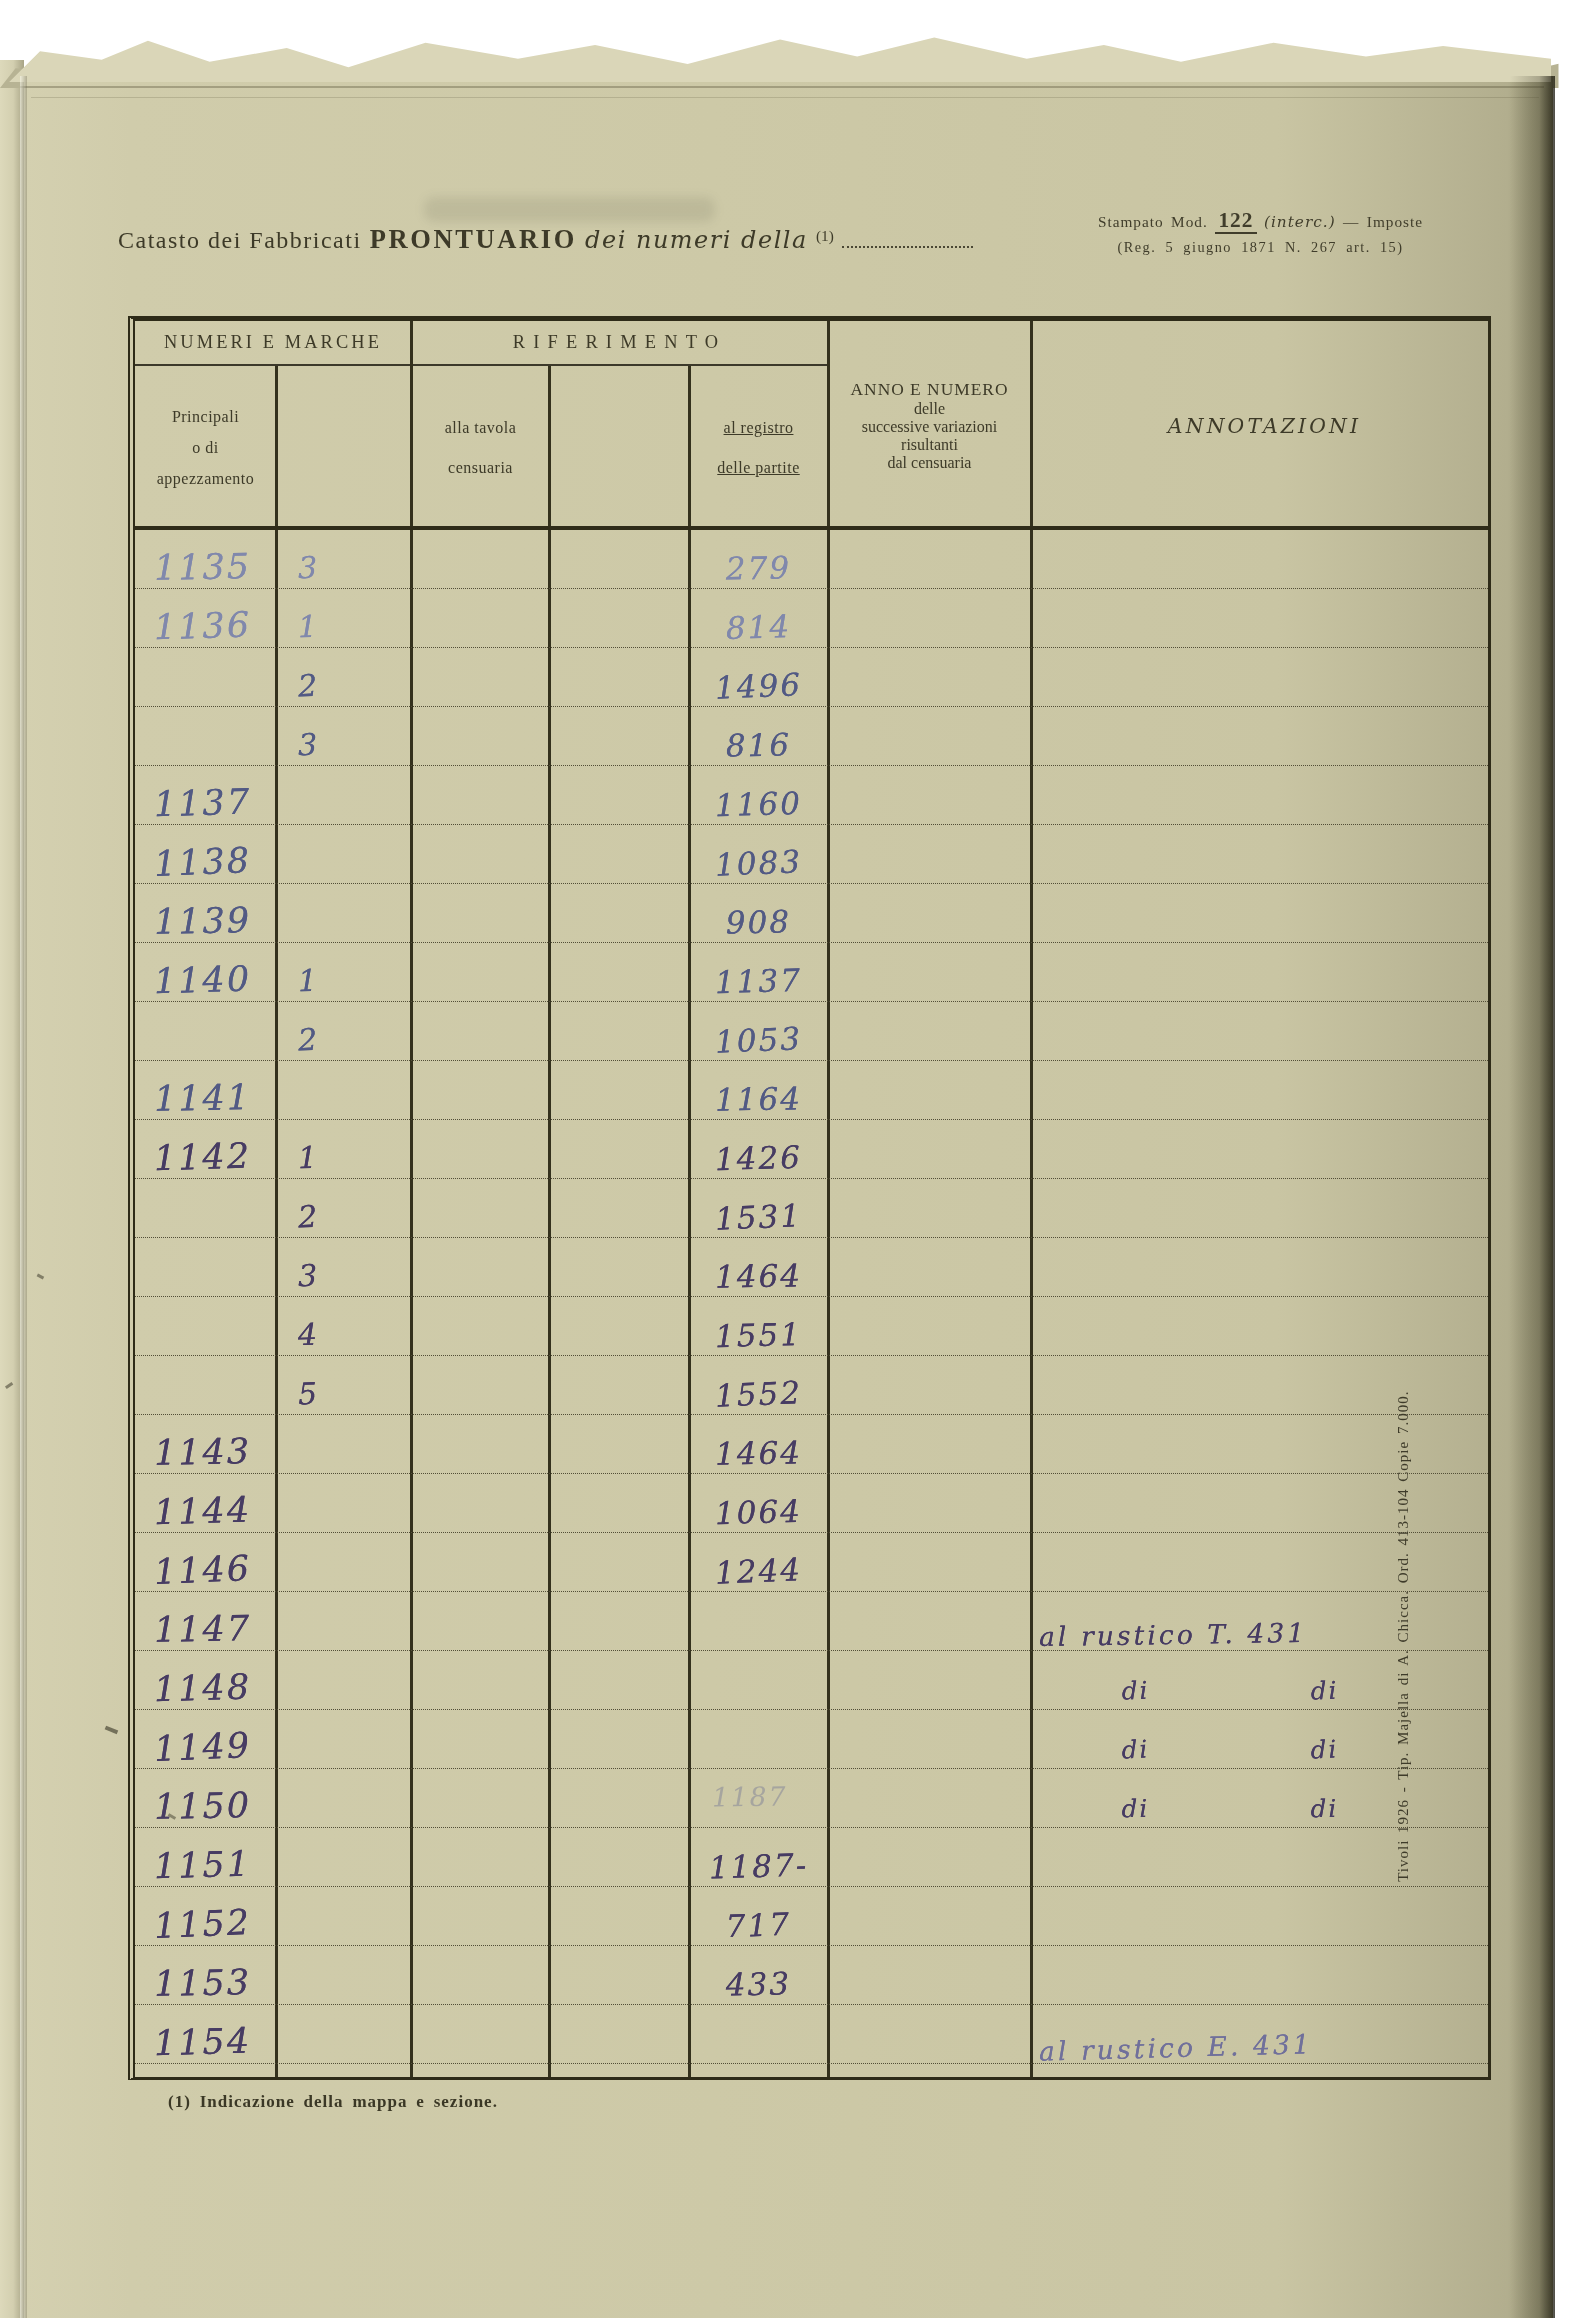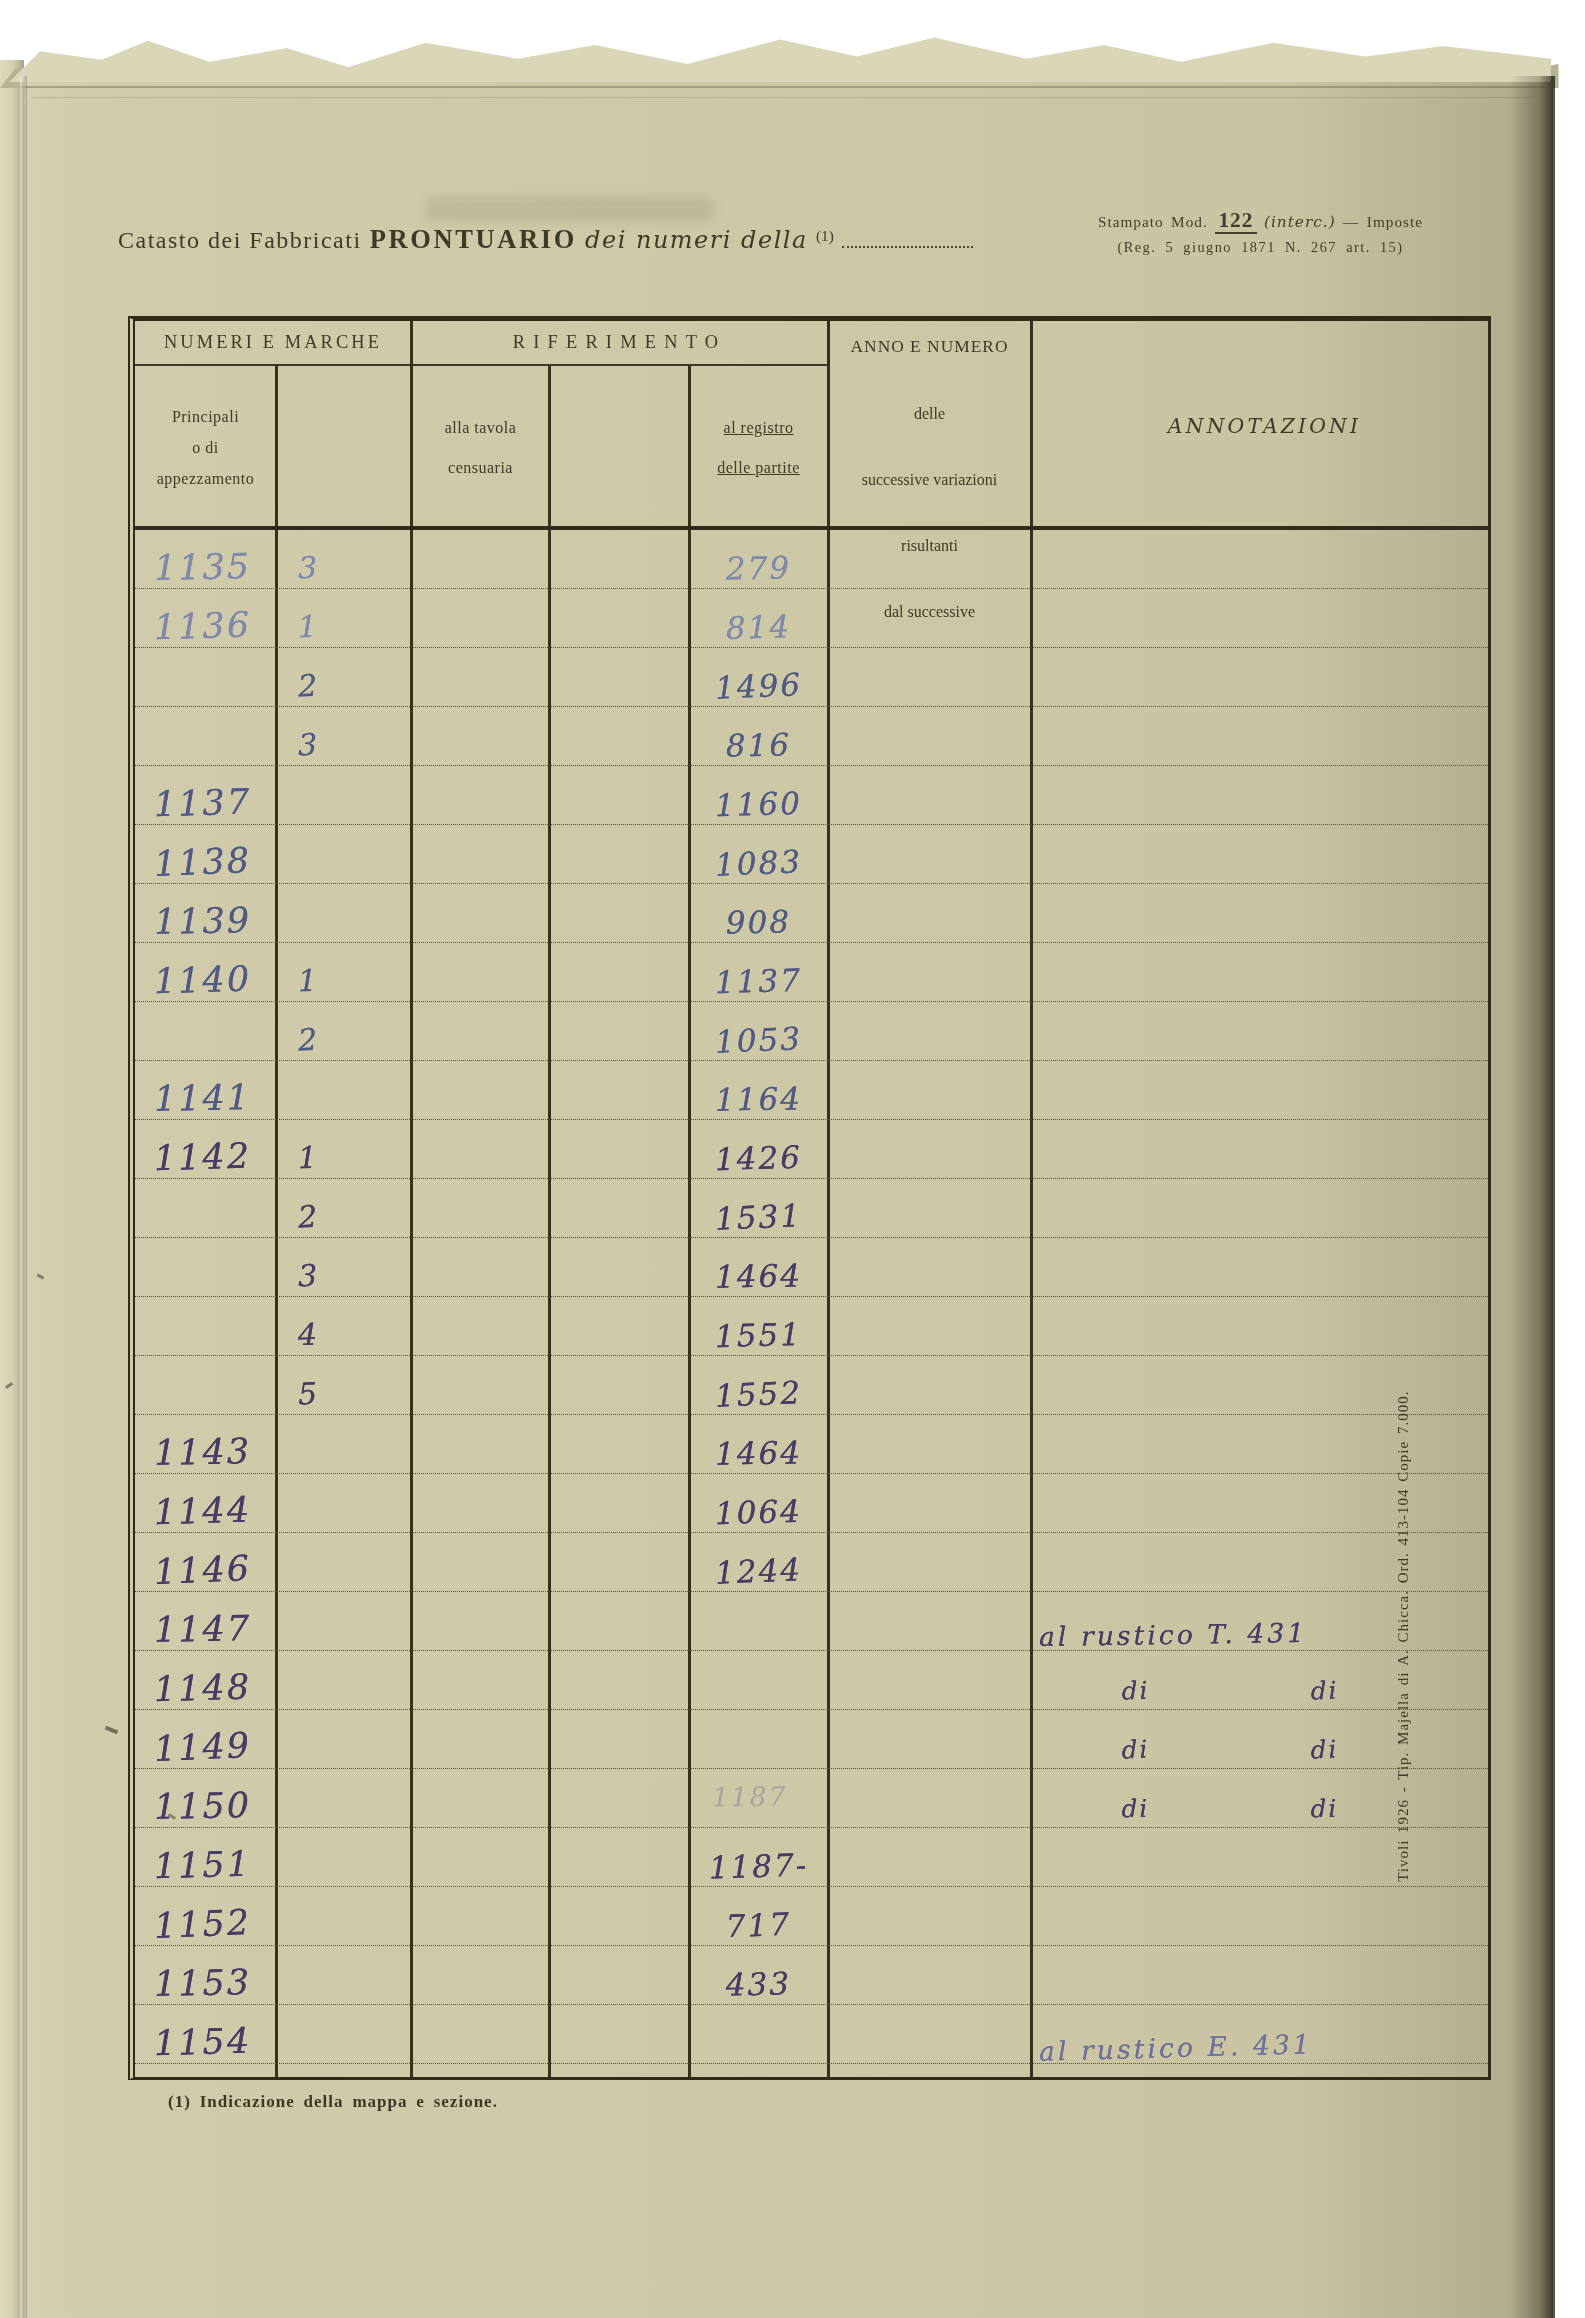--- a/index.html
+++ b/index.html
@@ -50,21 +50,21 @@
         display:flex; align-items:center; justify-content:center; font-size:18.4px; letter-spacing:3.1px; }
   .g2 { left:276px; top:0; width:417px; height:45px; border-bottom:2.6px double #3c392a;
         display:flex; align-items:center; justify-content:center; font-size:18.4px; letter-spacing:8.2px; }
   .sub { top:45px; height:164px; display:flex; flex-direction:column; align-items:center; justify-content:center; font-size:16px; letter-spacing:0.5px; }
   .s1 { left:0; width:141px; gap:13.3px; }
   .s2 { left:141px; width:134px; gap:13.3px; }
   .s3 { left:276px; width:139px; gap:22.5px; }
   .s4 { left:414px; width:139px; gap:14.3px; }
   .s5 { left:554px; width:139px; gap:22.5px;text-decoration:underline; }
   .anno { left:693px; top:0; width:203px; height:209px; display:flex; flex-direction:column;
-          align-items:center; justify-content:flex-start; padding:15.3px 3.1px; font-size:16px;gap:48px; }
+          align-items:center; justify-content:center; padding:15.3px 3.1px; font-size:16px; }
   .anno .l0 { font-size:17.4px; letter-spacing:1px; }
   .annz { left:896px; top:0; width:467px; height:209px; display:flex; align-items:center; justify-content:center;
           font-family:"DejaVu Serif", serif; font-style:italic; font-size:20.4px; letter-spacing:3.1px; }
   .tv, .bv { position:absolute; width:2.6px; background:#34311d; }
   .tv1 { left:140px; top:45px; bottom:0; }
   .tv2 { left:275px; top:0; bottom:0; }
   .tv3 { left:413px; top:45px; bottom:0; }
   .tv4 { left:553px; top:45px; bottom:0; }
   .tv5 { left:692px; top:0; bottom:0; }
   .tv6 { left:895px; top:0; bottom:0; }
@@ -152,21 +152,21 @@
       <div class="hbox sub s5">
         <span>al registro</span>
         <span>delle partite</span>
       </div>
 
       <div class="hbox anno">
         <span class="l0">ANNO E NUMERO</span>
         <span>delle</span>
         <span>successive variazioni</span>
         <span>risultanti</span>
-        <span>dal successive</span>
+        <span>dal censuaria</span>
       </div>
       <div class="hbox annz">ANNOTAZIONI</div>
 
       <div class="tv tv1"></div>
       <div class="tv tv2"></div>
       <div class="tv tv3"></div>
       <div class="tv tv4"></div>
       <div class="tv tv5"></div>
       <div class="tv tv6"></div>
     </div>

